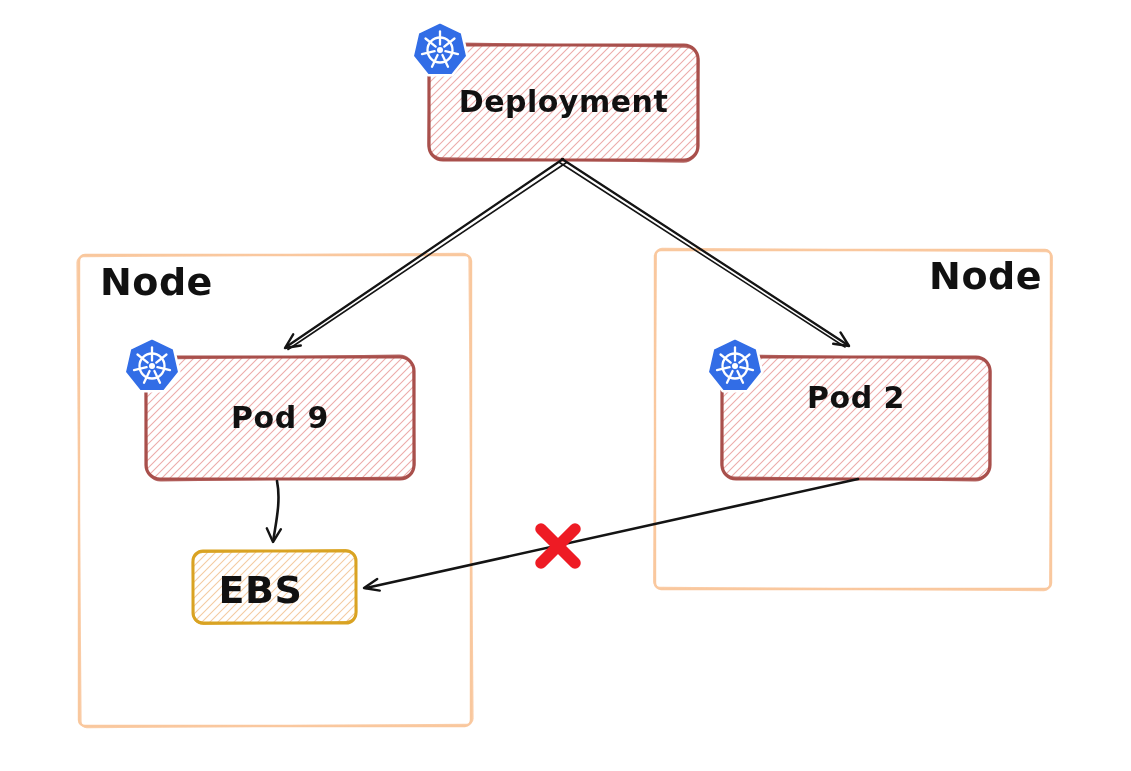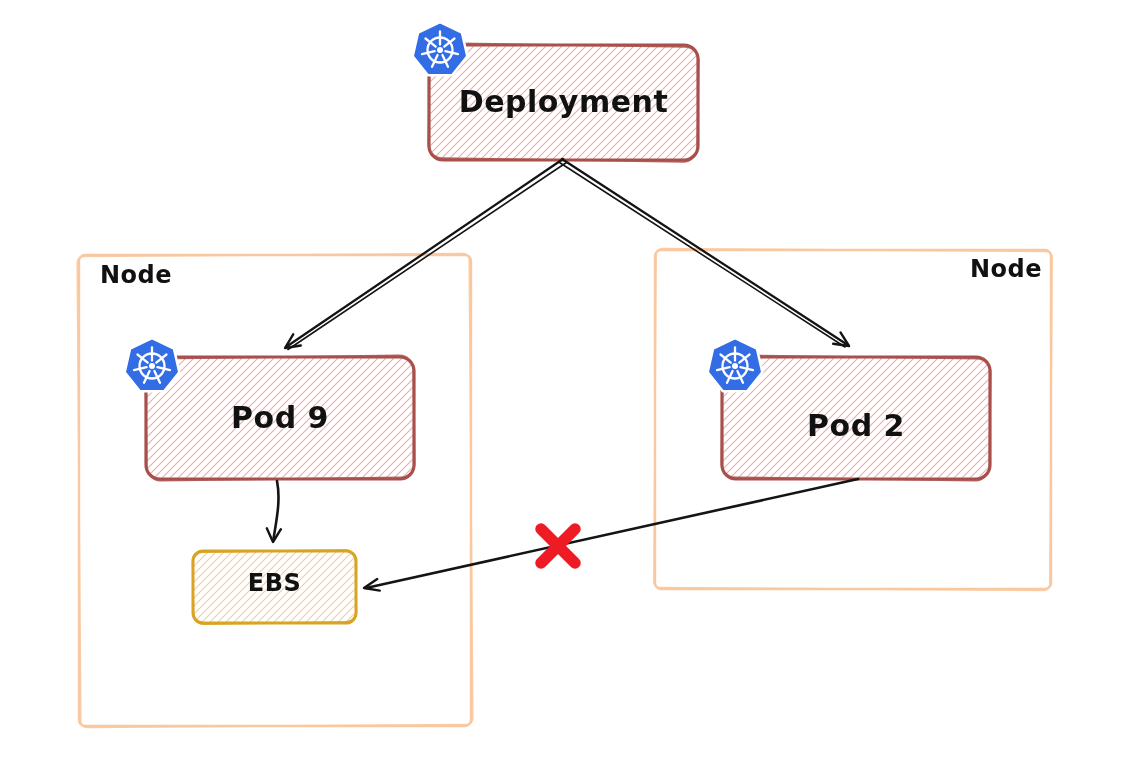--- a/index.html
+++ b/index.html
@@ -15,21 +15,21 @@
     position:absolute;
     color:#111111;
     font-weight:600;
     font-size:30px;
     line-height:1.1;
     text-align:center;
     letter-spacing:0.5px;
     white-space:nowrap;
     user-select:none;
   }
-  .lbl-node{font-size:24px;}
+  .lbl-node{font-size:38px;}
 </style>
 </head>
 <body>
 
 <div class="canvas">
 
   <svg width="1131" height="771" viewBox="0 0 1131 771" xmlns="http://www.w3.org/2000/svg">
     <defs>
       <pattern id="hatchRed" width="8" height="8" patternUnits="userSpaceOnUse">
         <path d="M-1,1 l2,-2 M0,8 l8,-8 M7,9 l2,-2" stroke="#ecabaa" stroke-width="1.1" fill="none"></path>
@@ -123,17 +123,17 @@
   </svg>
 
   <div class="lbl" style="left:429px;top:85px;width:269px;">Deployment</div>
 
   <div class="lbl lbl-node" style="left:100px;top:262px;width:140px;text-align:left;">Node</div>
 
   <div class="lbl lbl-node" style="left:920px;top:256px;width:122px;text-align:right;">Node</div>
 
   <div class="lbl" style="left:146px;top:401px;width:268px;">Pod 9</div>
 
-  <div class="lbl" style="left:722px;top:409px;width:268px;">Pod 2</div>
+  <div class="lbl" style="left:722px;top:381px;width:268px;">Pod 2</div>
 
-  <div class="lbl lbl-node" style="left:193px;top:570px;width:163px;">EBS</div>
+  <div class="lbl lbl-node" style="left:179px;top:570px;width:163px;">EBS</div>
 
 </div>
 
 </body></html>

